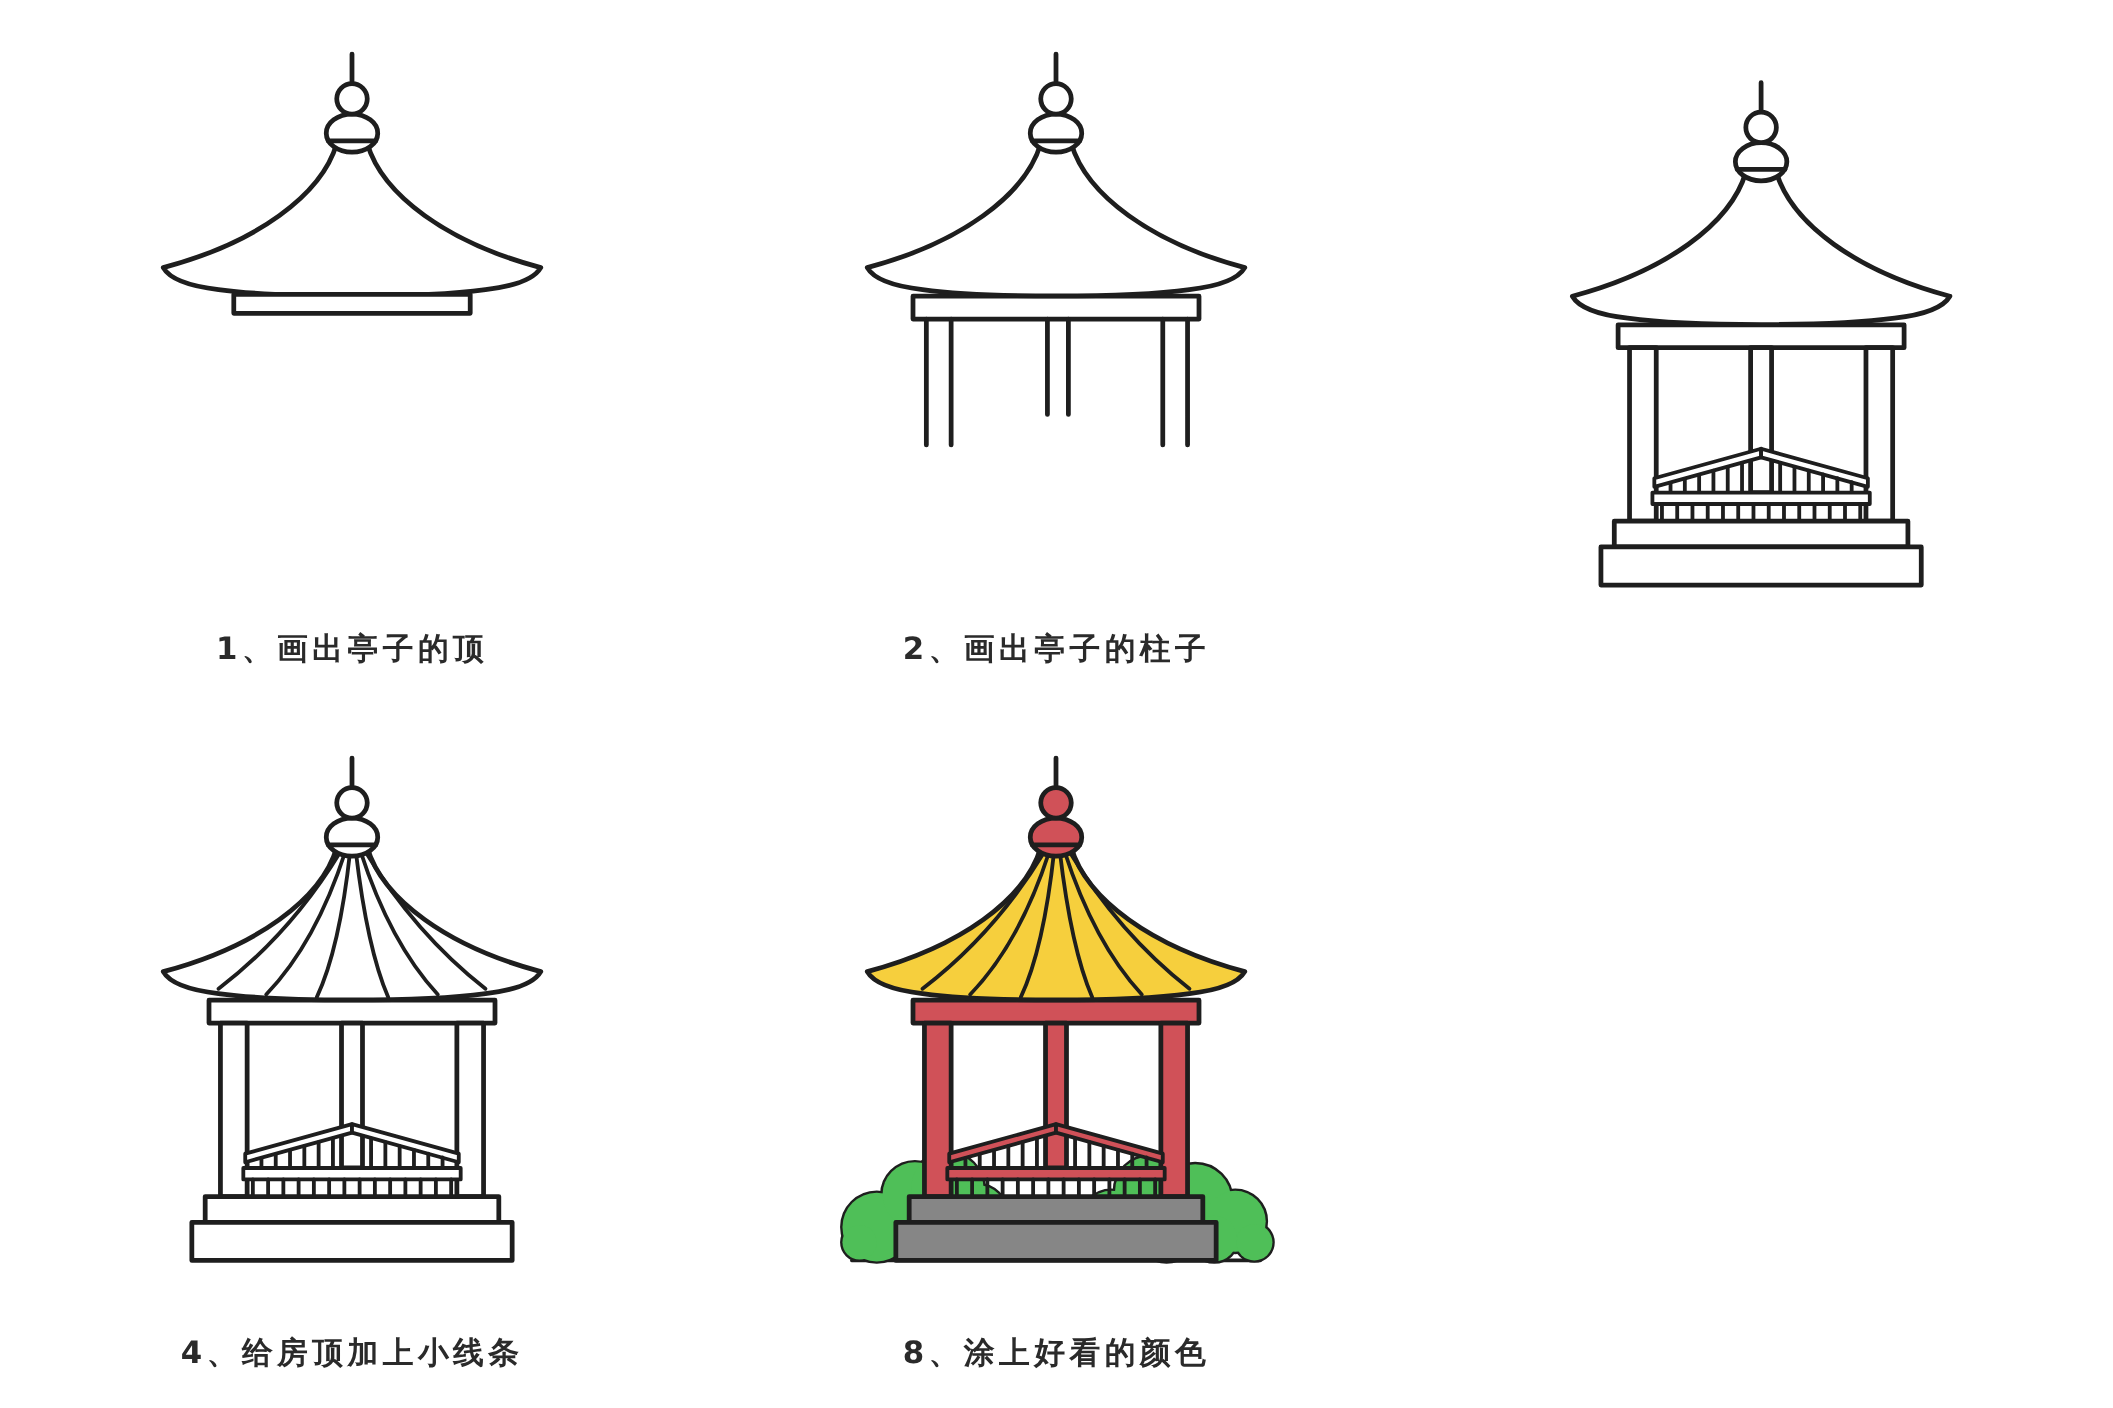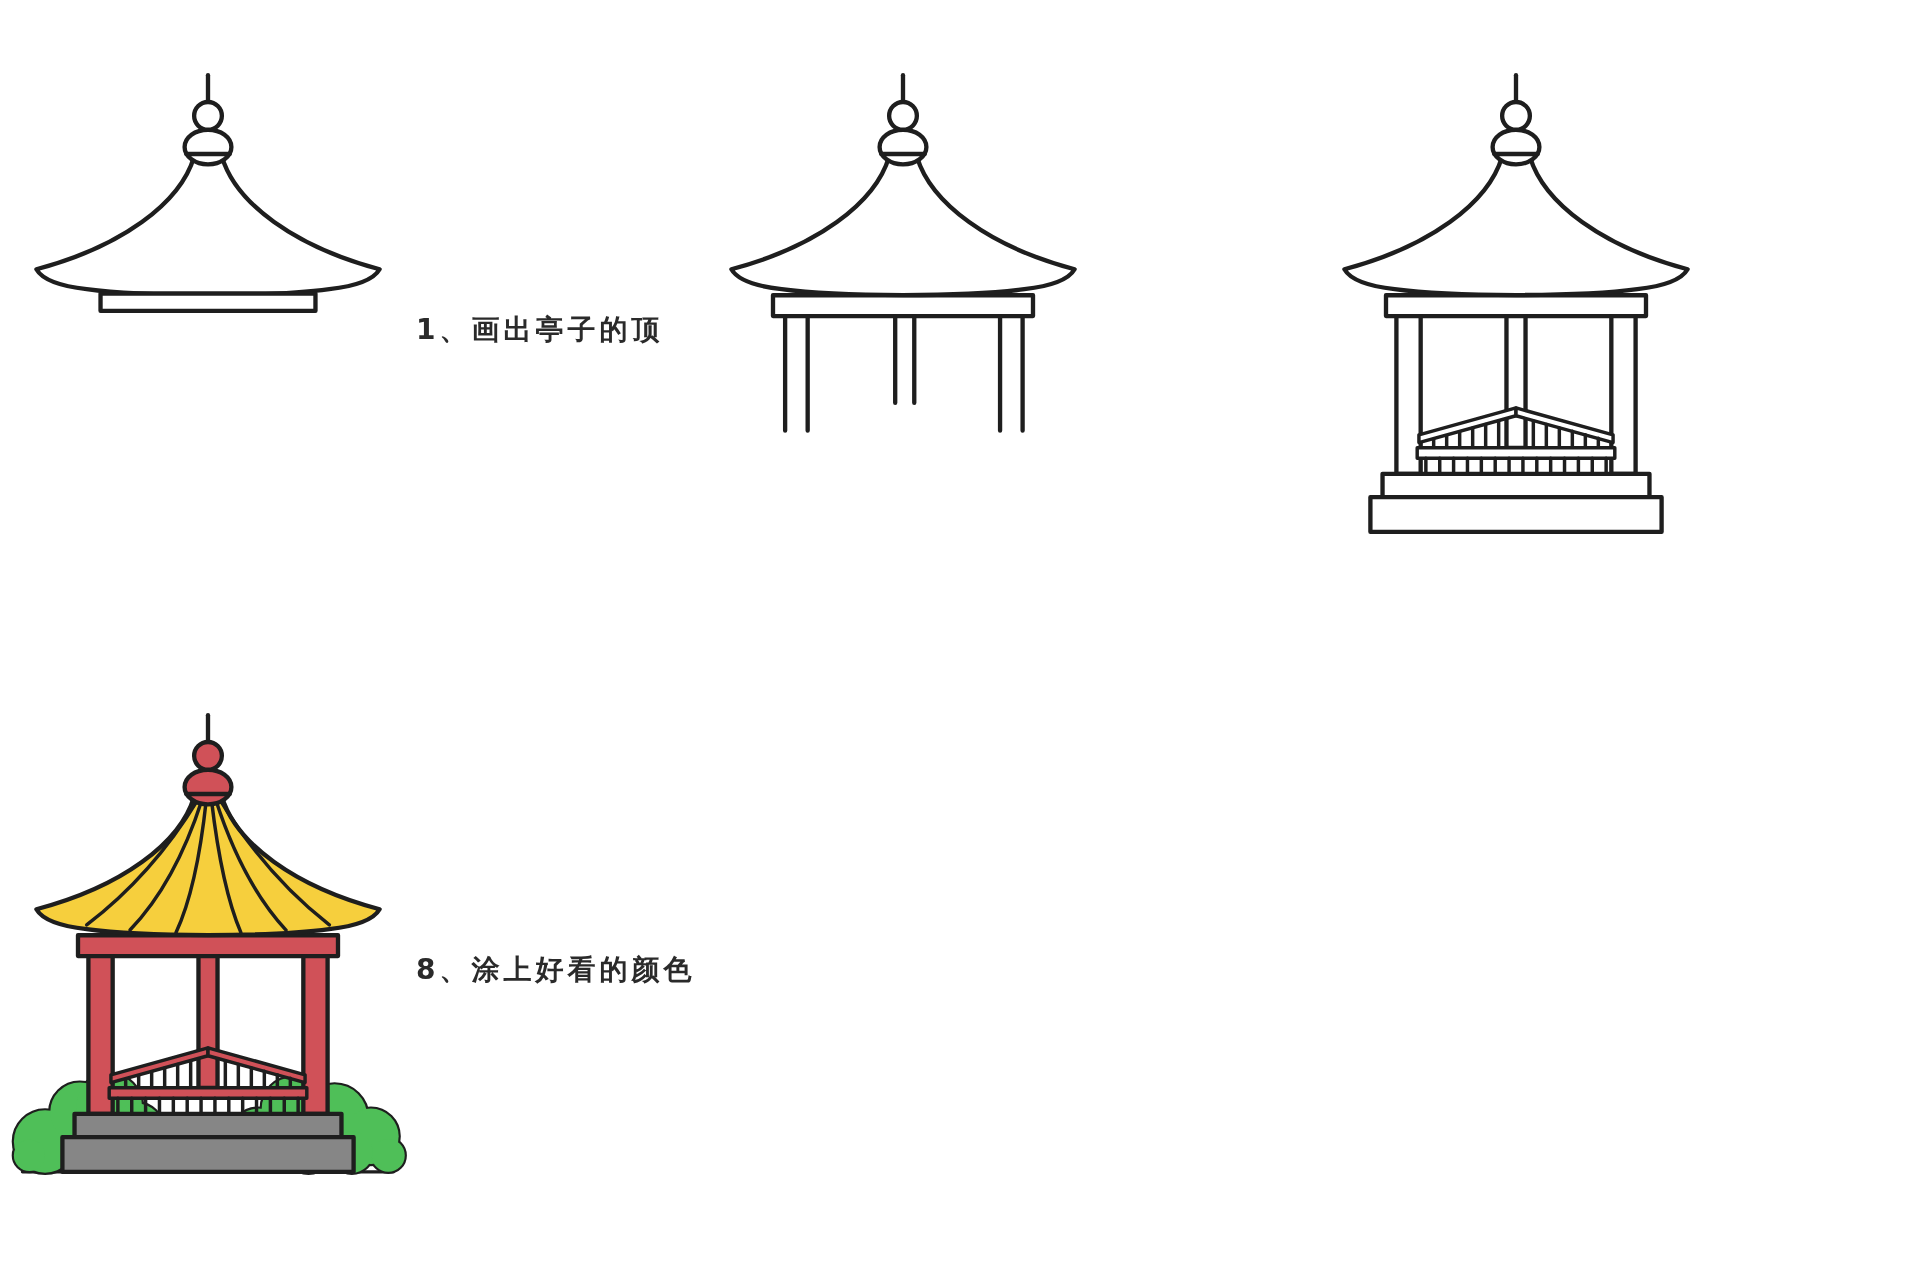--- a/index.html
+++ b/index.html
@@ -12,23 +12,23 @@
     width: 1921px;
     height: 1280px;
     background: #ffffff;
     display: grid;
     grid-template-columns: repeat(3, 1fr);
     grid-template-rows: 640px 640px;
     overflow: hidden;
   }
   .cell {
     display: flex;
-    flex-direction: row;
+    flex-direction: column;
     align-items: center;
-    justify-content: flex-start;
+    justify-content: center;
     padding-top: 6px;
     box-sizing: border-box;
   }
   svg.drawing {
     width: 416px;
     height: 520px;
     stroke: #1e1e1e;
     stroke-width: 5px;
     stroke-linecap: round;
     stroke-linejoin: round;
@@ -145,33 +145,46 @@
     <div class="caption">1、画出亭子的顶</div>
   </div>
 
   <div class="cell">
     <svg class="drawing" viewBox="0 0 480 600" style="stroke: rgb(30, 30, 30);">
       <use href="#g-beam"></use>
       <use href="#g-pillars-open"></use>
       <use href="#g-roof"></use>
       <use href="#g-finial"></use>
     </svg>
+    <div class="caption">2、画出亭子的柱子</div>
   </div>
 
   <div class="cell">
     <svg class="drawing" viewBox="0 0 480 600" style="stroke: rgb(30, 30, 30);">
       <use href="#g-beam"></use>
       <use href="#g-pillars"></use>
       <use href="#g-railing"></use>
       <use href="#g-base"></use>
       <use href="#g-roof"></use>
       <use href="#g-finial"></use>
     </svg>
   </div>
 
+  <div class="cell">
+    <svg class="drawing" viewBox="0 0 480 600" style="stroke: rgb(30, 30, 30);">
+      <use href="#g-beam"></use>
+      <use href="#g-pillars"></use>
+      <use href="#g-railing"></use>
+      <use href="#g-base"></use>
+      <use href="#g-roof"></use>
+      <use href="#g-ribs"></use>
+      <use href="#g-finial"></use>
+    </svg>
+    <div class="caption">4、给房顶加上小线条</div>
+  </div>
 
 
   <div class="cell">
     <svg class="drawing colored" viewBox="0 0 480 600" style="stroke: rgb(30, 30, 30); --roof-fill: #F6CF3D; --finial-fill: #D05158; --beam-fill: #D05158; --pillar-fill: #D05158; --rail-fill: #D05158; --base1-fill: #868686; --base2-fill: #868686; --bush-fill: #4FBF58;">
       <use href="#g-ground"></use>
       <use href="#g-bush-l"></use>
       <use href="#g-bush-r"></use>
       <use href="#g-beam"></use>
       <use href="#g-pillars"></use>
       <use href="#g-railing"></use>

